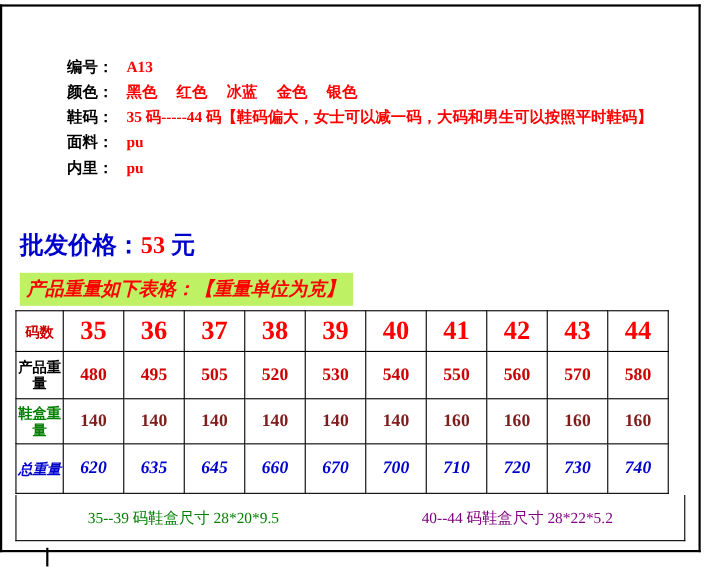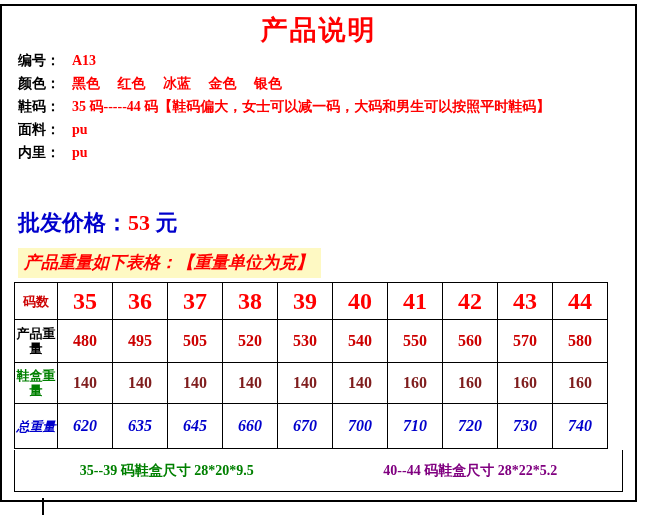--- a/index.html
+++ b/index.html
@@ -71,20 +71,21 @@
     top: 52px;
     width: 610px;
   }
   .spec-row {
     display: flex;
     align-items: baseline;
     height: 23px;
     font-size: 14px;
     font-weight: bold;
     font-family: "Liberation Serif", serif;
+    margin-left: 43px;
   }
   .spec-label {
     color: #000000;
     width: 54px;
     flex: none;
   }
   .spec-value {
     color: #ff0000;
   }
   .spec-value .seg {
@@ -101,21 +102,21 @@
     color: #0000cc;
   }
   .wholesale .price {
     color: #ff0000;
   }
 
   .weight-banner {
     position: absolute;
     left: 18px;
     top: 248px;
-    background: #fef9c3;
+    background: #bef264;
     color: #ff0000;
     font-size: 17px;
     font-weight: bold;
     font-style: italic;
     font-family: "Liberation Serif", serif;
     padding: 3px 8px 4px 6px;
     letter-spacing: 0px;
   }
 
   table.grid {
@@ -169,36 +170,35 @@
     display: flex;
     height: 100%;
   }
   .fn {
     flex: 1;
     display: flex;
     align-items: center;
     justify-content: center;
     font-family: "Liberation Serif", serif;
     font-size: 14px;
-    font-weight: bold;
+    font-weight: normal;
   }
   .fn.left { color: #008000; }
   .fn.right { color: #800080; }
 </style>
 </head>
 <body>
 
 <div class="page">
 
   <div class="frame-top"></div>
   <div class="frame-left"></div>
   <div class="frame-right"></div>
   <div class="frame-bottom"></div>
 
-  <div class="title">产品说明</div>
 
   <div class="specs">
     <div class="spec-row">
       <span class="spec-label">编号：</span>
       <span class="spec-value">
         <span class="seg">A13</span>
       </span>
     </div>
     <div class="spec-row">
       <span class="spec-label">颜色：</span>

